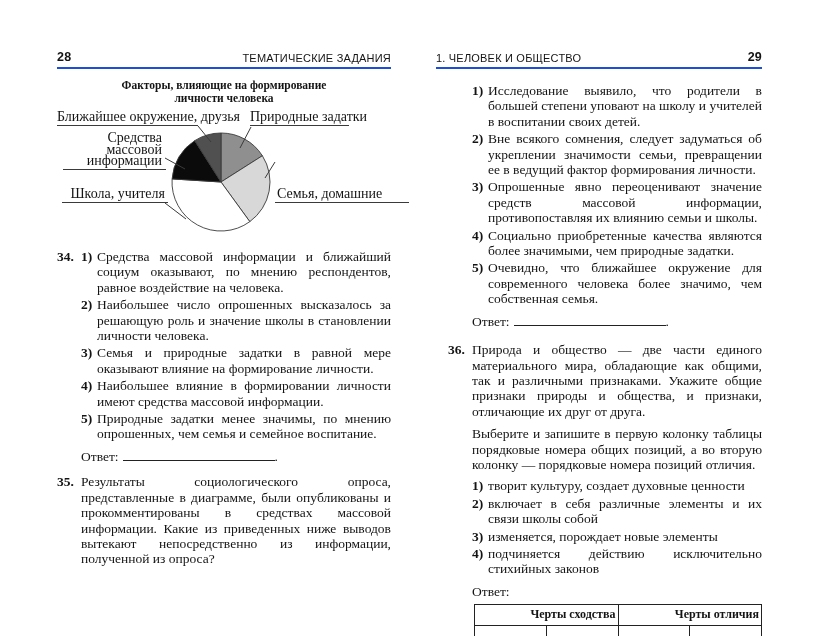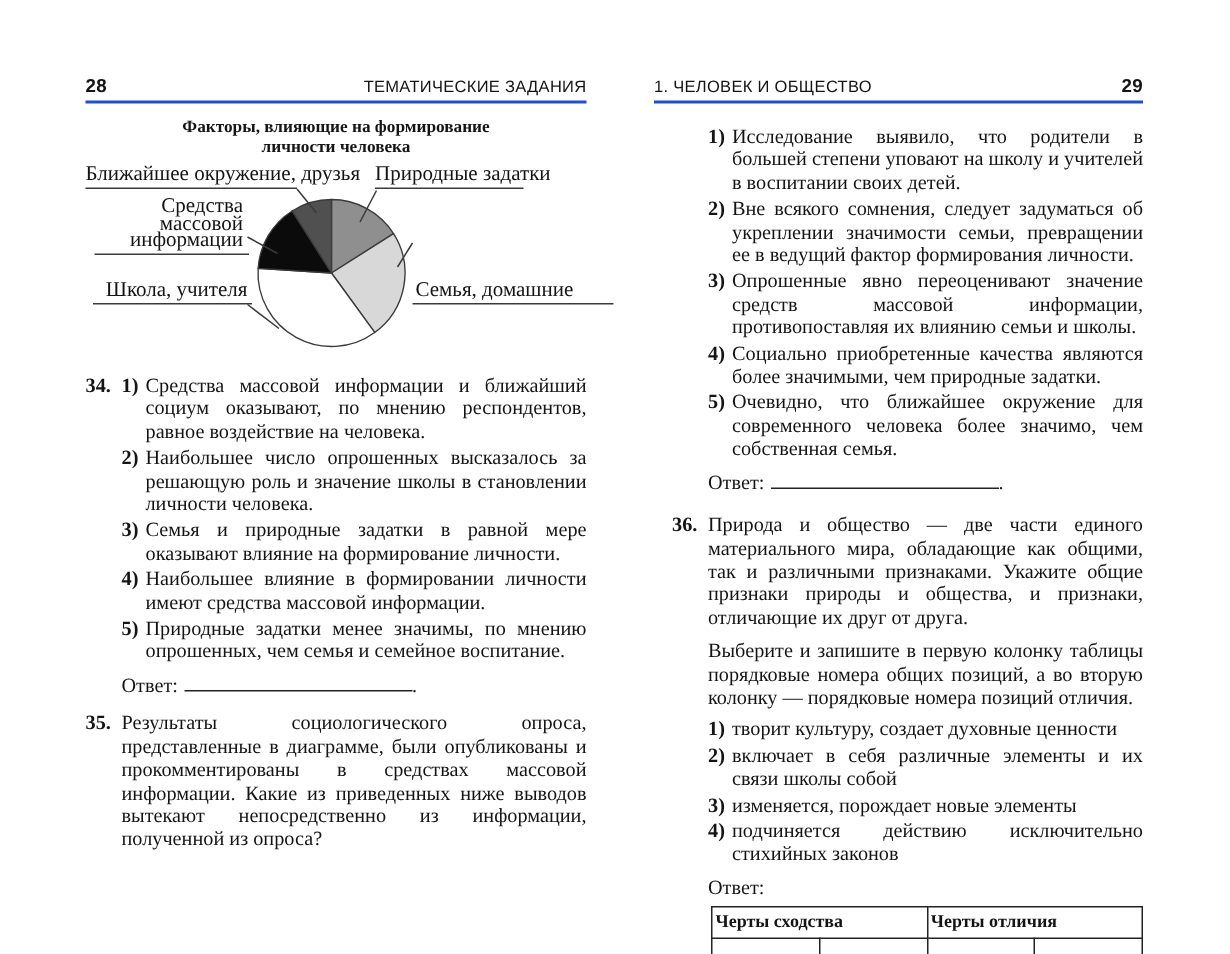--- a/index.html
+++ b/index.html
@@ -42,21 +42,21 @@
   .items{margin-top:3px;}
   .item{position:relative;margin-left:24px;padding-left:16px;margin-top:2px;}
   .inum{position:absolute;left:0;top:0;font-weight:bold;}
   .answer{margin-left:24px;margin-top:7px;}
   .blank{display:inline-block;border-bottom:1px solid #222;height:11px;margin-left:4px;}
   .blank-w{width:152px;}
 
   
   .tbl{border-collapse:collapse;margin:5px 0 0 26px;table-layout:fixed;}
   .tbl th,.tbl td{border:1.2px solid #222;}
-  .tbl th{font-size:12px;font-weight:bold;padding:2px 2px;text-align:left;}
+  .tbl th{font-size:12px;font-weight:bold;padding:2px 2px;text-align:right;}
   .tbl td{height:15px;width:71px;}
 </style>
 </head>
 <body>
 
 <div class="page" id="page-left">
 
   <div class="pg-header">
     <span class="pgnum">28</span>
     <span>ТЕМАТИЧЕСКИЕ ЗАДАНИЯ</span>

